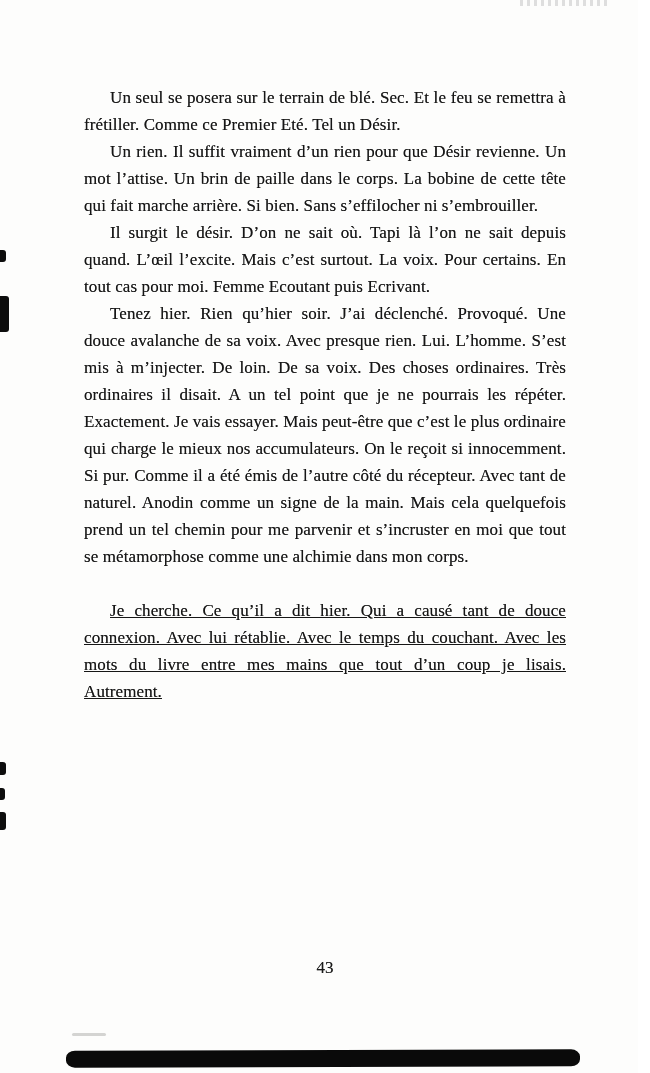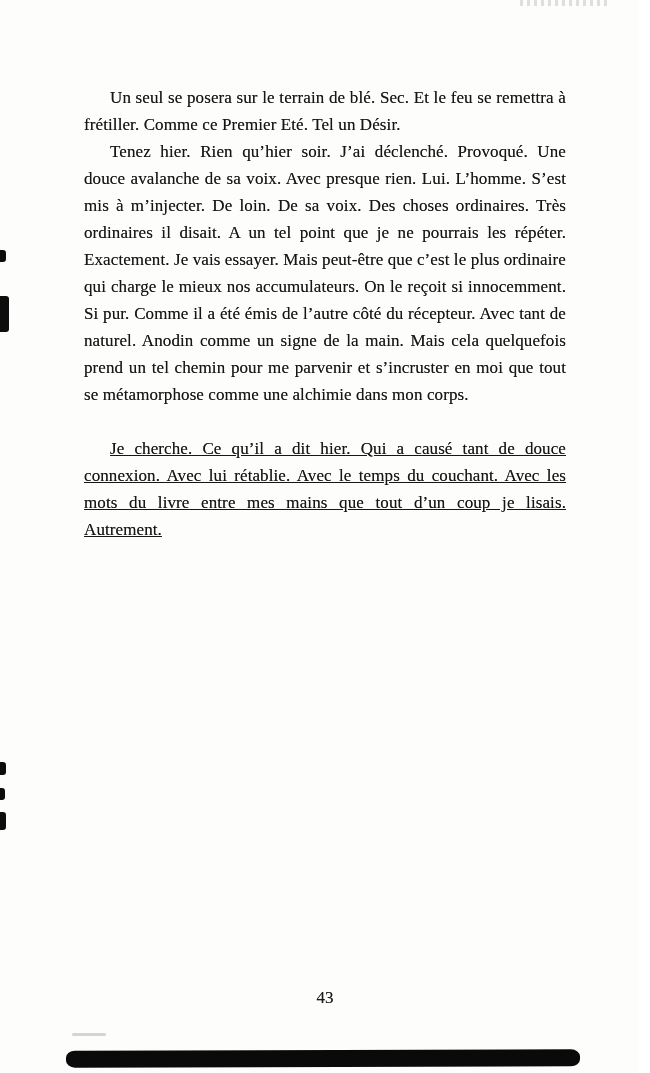--- a/index.html
+++ b/index.html
@@ -31,21 +31,21 @@
     margin: 0;
     text-indent: 26px;
   }
   .page-text p.gap-before {
     margin-top: 27px;
     text-decoration: underline;
   }
   .page-number {
     position: absolute;
     left: 84px;
-    top: 988px;
+    top: 958px;
     width: 482px;
     text-align: center;
     font-size: 17px;
     color: #1a1a1a;
     text-shadow: 0 0 0.4px rgba(0,0,0,0.55);
   }
   
   .edge-mark {
     position: absolute;
     left: 0;
@@ -95,20 +95,22 @@
   <div class="top-smudge"></div>
 
   <div class="edge-mark m1"></div>
   <div class="edge-mark m2"></div>
   <div class="edge-mark m3"></div>
   <div class="edge-mark m4"></div>
   <div class="edge-mark m5"></div>
 
   <div class="page-text">
     <p>Un seul se posera sur le terrain de blé. Sec. Et le feu se remettra à frétiller. Comme ce Premier Eté. Tel un Désir.</p>
+    <p>Un rien. Il suffit vraiment d’un rien pour que Désir revienne. Un mot l’attise. Un brin de paille dans le corps. La bobine de cette tête qui fait marche arrière. Si bien. Sans s’effilocher ni s’embrouiller.</p>
+    <p>Il surgit le désir. D’on ne sait où. Tapi là l’on ne sait depuis quand. L’œil l’excite. Mais c’est surtout. La voix. Pour certains. En tout cas pour moi. Femme Ecoutant puis Ecrivant.</p>
     <p>Tenez hier. Rien qu’hier soir. J’ai déclenché. Provoqué. Une douce avalanche de sa voix. Avec presque rien. Lui. L’homme. S’est mis à m’injecter. De loin. De sa voix. Des choses ordinaires. Très ordinaires il disait. A un tel point que je ne pourrais les répéter. Exactement. Je vais essayer. Mais peut-être que c’est le plus ordinaire qui charge le mieux nos accumulateurs. On le reçoit si innocemment. Si pur. Comme il a été émis de l’autre côté du récepteur. Avec tant de naturel. Anodin comme un signe de la main. Mais cela quelquefois prend un tel chemin pour me parvenir et s’incruster en moi que tout se métamorphose comme une alchimie dans mon corps.</p>
     <p class="gap-before">Je cherche. Ce qu’il a dit hier. Qui a causé tant de douce connexion. Avec lui rétablie. Avec le temps du couchant. Avec les mots du livre entre mes mains que tout d’un coup je lisais. Autrement.</p>
   </div>
 
   <div class="page-number">43</div>
 
   <div class="faint-dash"></div>
   <div class="bottom-bar"></div>
 
 </div>

